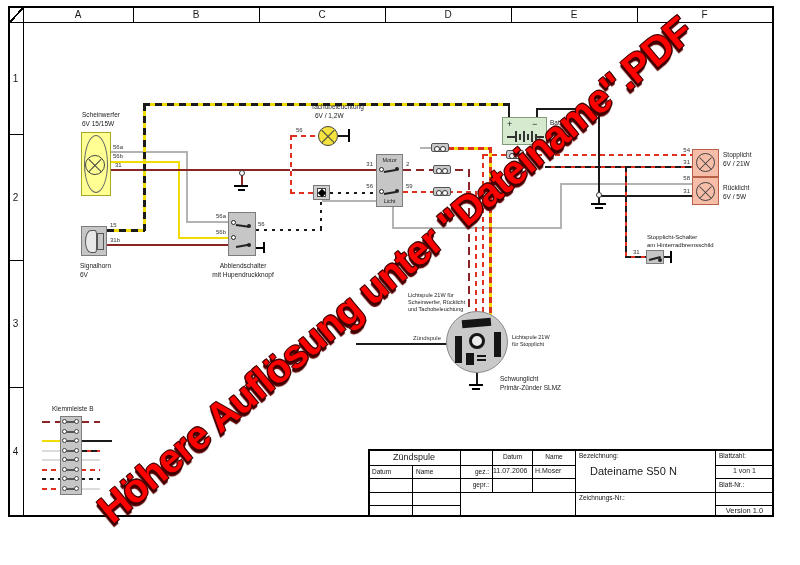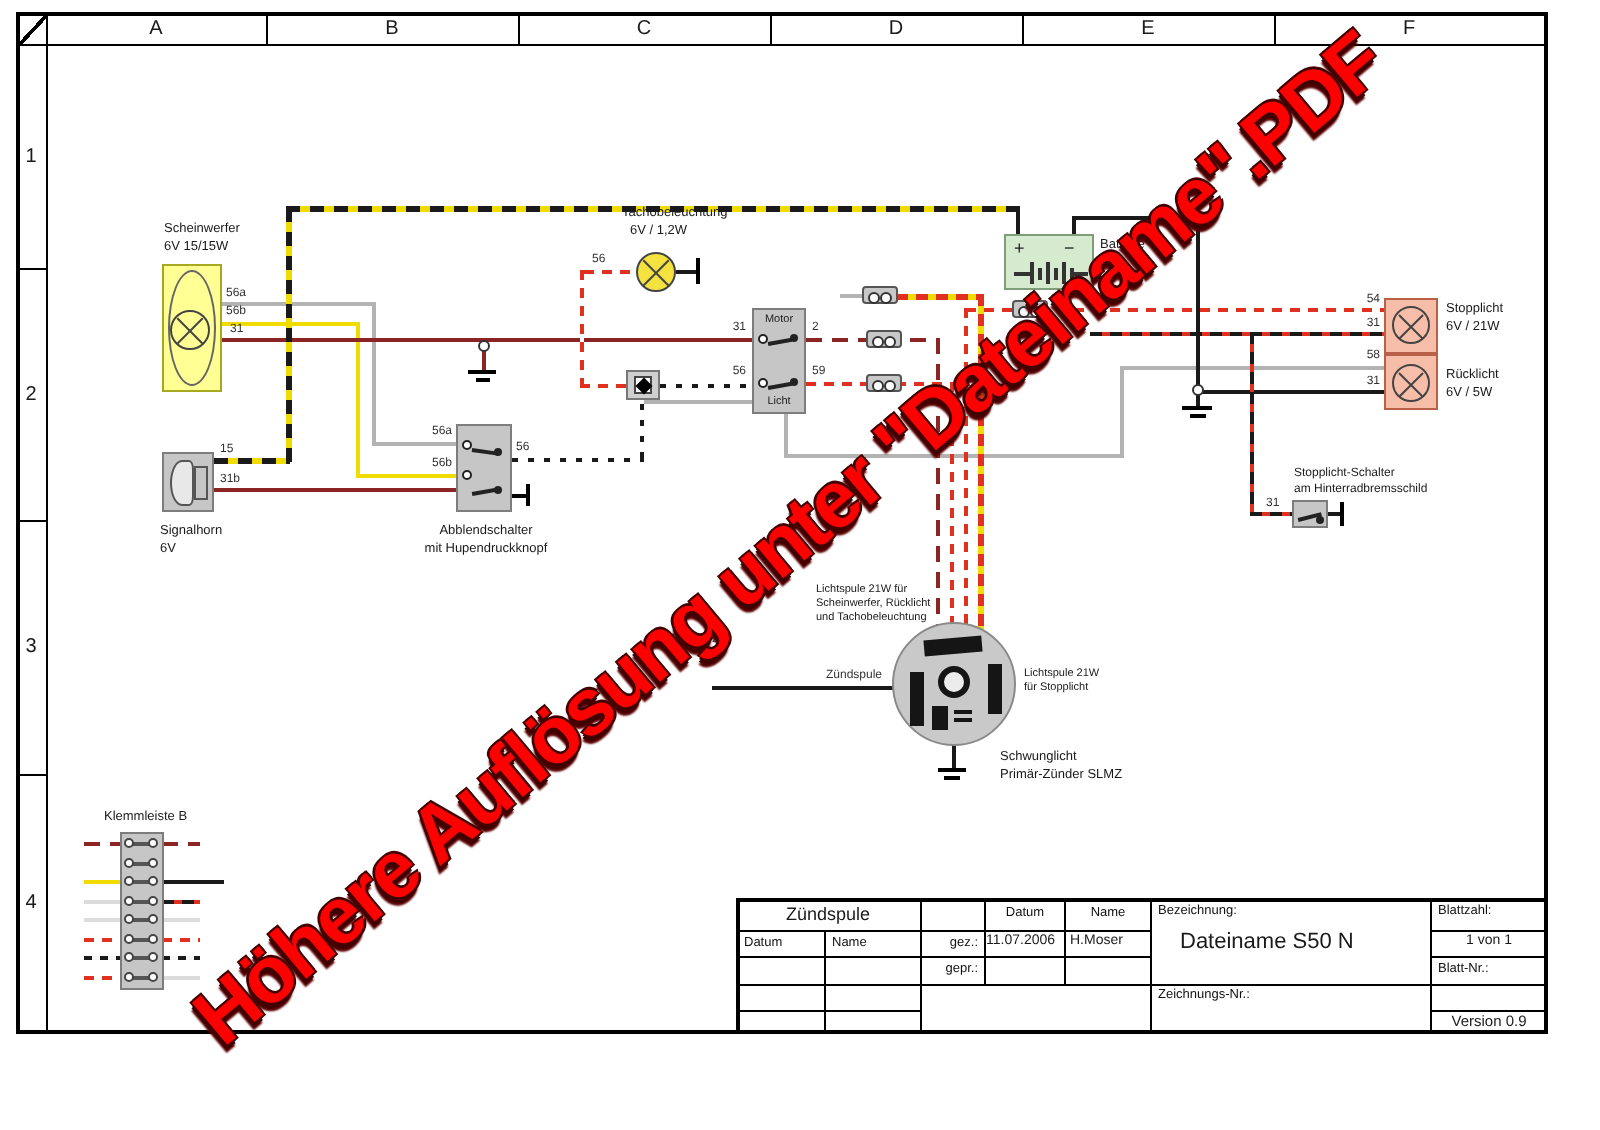--- a/index.html
+++ b/index.html
@@ -333,17 +333,17 @@
   <div class="cell-t" style="left:461px;top:468px;width:28px;text-align:right;z-index:8;">gez.:</div>
   <div class="cell-t" style="left:461px;top:481px;width:28px;text-align:right;z-index:8;">gepr.:</div>
   <div class="t" style="left:493px;top:467px;font-size:7px;z-index:8;">11.07.2006</div>
   <div class="t" style="left:535px;top:467px;font-size:7px;z-index:8;">H.Moser</div>
   <div class="cell-t" style="left:579px;top:452px;z-index:8;">Bezeichnung:</div>
   <div class="t" style="left:590px;top:465px;font-size:11px;z-index:8;">Dateiname S50 N</div>
   <div class="cell-t" style="left:579px;top:494px;z-index:8;">Zeichnungs-Nr.:</div>
   <div class="cell-t" style="left:719px;top:452px;z-index:8;">Blattzahl:</div>
   <div class="t" style="left:715px;top:467px;width:59px;text-align:center;font-size:7px;z-index:8;">1 von 1</div>
   <div class="cell-t" style="left:719px;top:481px;z-index:8;">Blatt-Nr.:</div>
-  <div class="t" style="left:715px;top:506px;width:59px;text-align:center;font-size:7.5px;z-index:8;">Version 0.9</div>
+  <div class="t" style="left:715px;top:506px;width:59px;text-align:center;font-size:7.5px;z-index:8;">Version 1.0</div>
 
   <div id="watermark">Höhere Auflösung unter "Dateiname".PDF</div>
 
 </div>
 
 </body></html>

